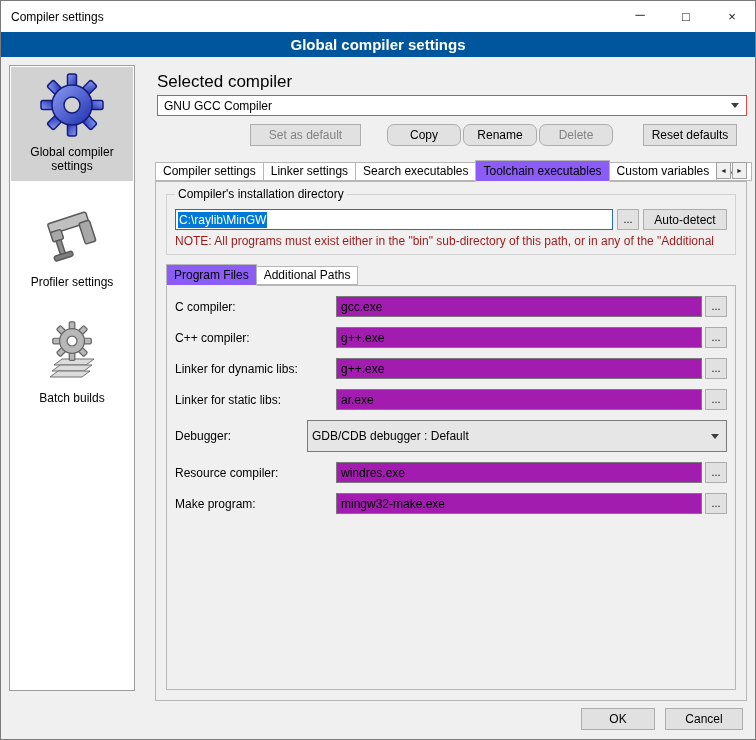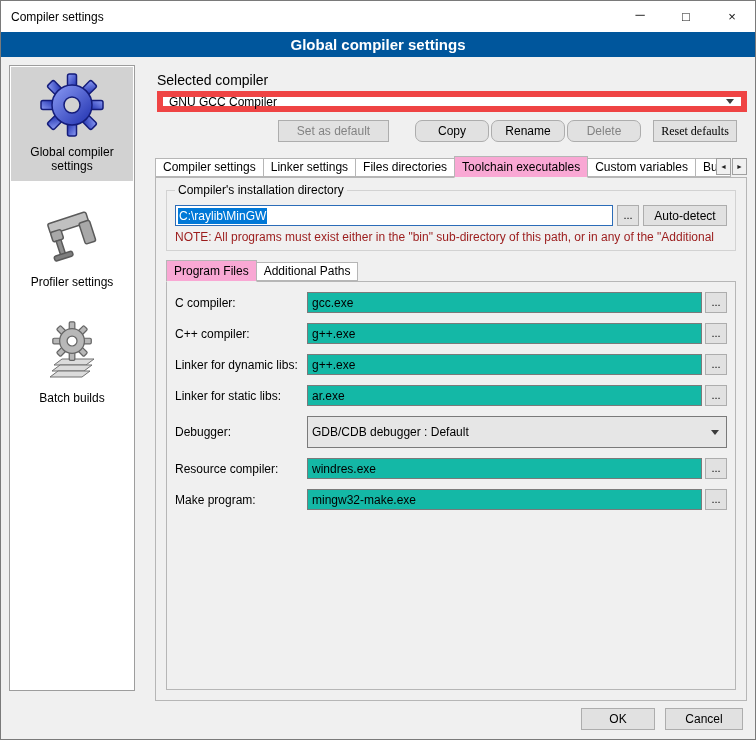--- a/index.html
+++ b/index.html
@@ -20,36 +20,36 @@
   .content { flex:1 1 auto; display:flex; align-items:flex-start; padding:8px 0 0 8px; min-height:0; }
 
   
   .sidebar { flex:none; width:126px; height:626px; background:#ffffff; border:1px solid #9d9d9d; display:flex; flex-direction:column; padding:1px; overflow:hidden; }
   .side-item { display:flex; flex-direction:column; align-items:center; text-align:center; padding:6px 2px 8px; margin-bottom:16px; font-size:12px; line-height:14px; color:#000; cursor:default; }
   .side-item.selected { background:#d2d2d2; }
   .side-icon { width:64px; height:64px; margin-bottom:8px; flex:none; }
 
   
   .main { flex:1 1 auto; min-width:0; height:636px; display:flex; flex-direction:column; margin-left:10px; }
-  .sel-label { margin:7px 8px 3px 12px; font-size:14px; }
-  .combo { margin:0 8px 0 12px; height:21px; background:#fff; border:6px solid #ef4444; display:flex; align-items:center; padding:0 7px 0 6px; font-size:12px; }
+  .sel-label { margin:7px 8px 3px 12px; font-size:17px; }
+  .combo { margin:0 8px 0 12px; height:21px; background:#fff; border:1px solid #ef4444; display:flex; align-items:center; padding:0 7px 0 6px; font-size:12px; }
   .combo-text { flex:1; white-space:nowrap; overflow:hidden; }
   .chev { width:0; height:0; border-left:4px solid transparent; border-right:4px solid transparent; border-top:5px solid #3c3c3c; flex:none; }
 
   .btn { height:22px; background:#e1e1e1; border:1px solid #adadad; font-size:12px; padding:0 6px; color:#000; }
   .btn.disabled { color:#838383; }
   .btn-row { display:flex; justify-content:flex-end; align-items:center; margin:8px 18px 0 12px; }
   .b-setdef { width:111px; margin-right:24px; }
   .b-copy, .b-rename, .b-delete { width:74px; margin-left:2px;border-radius:7px; }
-  .b-reset { width:84px; margin-left:12px;font-family:Liberation Serif, serif; }
+  .b-reset { width:94px; margin-left:30px; }
 
   
   .tabstrip { display:flex; align-items:flex-end; margin:13px 8px 0 10px; height:22px; position:relative; z-index:2; }
   .tab { height:19px; line-height:17px; background:#ffffff; border:1px solid #b6b6b6; padding:0 7px; font-size:12px; margin-right:-1px; white-space:nowrap; cursor:default; }
-  .tab.active { height:22px; line-height:20px; background:#f9a8d4; border-bottom:1px solid #f0f0f0; margin-bottom:-1px; position:relative; z-index:3; }
+  .tab.active { height:22px; line-height:20px; background:#8b5cf6; border-bottom:1px solid #f0f0f0; margin-bottom:-1px; position:relative; z-index:3; }
   .tab-arrows { position:absolute; right:0; bottom:2px; display:flex; z-index:4; }
   .arrow-btn { width:15px; height:17px; display:flex; align-items:center; justify-content:center; font-size:7px; background:#f0f0f0; border:1px solid #a0a0a0; margin-left:1px; color:#222; padding:0; }
 
   
   .tabpanel { flex:1 1 auto; min-height:0; margin:0 8px 0 10px; border:1px solid #b6b6b6; background:#f0f0f0; display:flex; flex-direction:column; padding:4px 8px 10px; position:relative; z-index:1; }
 
   
   .groupbox { position:relative; border:1px solid #d2d2d2; margin:8px 2px 0; padding:14px 8px 6px; }
   .groupbox-title { position:absolute; top:-8px; left:8px; background:#f0f0f0; padding:0 3px; font-size:12px; }
   .dir-row { display:flex; gap:4px; align-items:center; }
@@ -59,21 +59,21 @@
   .autodetect { width:84px; height:21px; flex:none; }
   .note { margin-top:4px; color:#9b1b1b; font-size:12px; white-space:nowrap; overflow:hidden; }
 
   
   .subtabstrip { display:flex; align-items:flex-end; margin:9px 2px 0; height:21px; position:relative; z-index:2; }
   .subpanel { flex:1 1 auto; min-height:0; margin:0 2px; border:1px solid #b6b6b6; background:#f0f0f0; padding:10px 8px; display:flex; flex-direction:column; position:relative; z-index:1; overflow:hidden; }
 
   .frow { display:flex; align-items:center; margin-bottom:10px; flex:none; }
   .flabel { width:132px; flex:none; font-size:12px; }
   .fctrl { flex:1; display:flex; gap:3px; min-width:0; }
-  .finput { flex:1; height:21px; border:1px solid #7a7a7a; background:#14b8a6; font-size:12px; padding:1px 4px; display:flex; align-items:center; white-space:nowrap; overflow:hidden; }
+  .finput { flex:1; height:21px; border:1px solid #7a7a7a; background:#a21caf; font-size:12px; padding:1px 4px; display:flex; align-items:center; white-space:nowrap; overflow:hidden;margin-left:29px; }
   .fselect { flex:1; height:32px; border:1px solid #7a7a7a; background:#e6e6e6; font-size:12px; padding:1px 7px 1px 4px; display:flex; align-items:center; }
   .fselect .fsel-text { flex:1; white-space:nowrap; overflow:hidden; }
 
   
   .footer { flex:0 0 40px; display:flex; justify-content:flex-end; align-items:flex-start; padding:9px 12px 0; }
   .b-ok { width:74px; }
   .b-cancel { width:78px; margin-left:10px; }
 </style>
 </head>
 <body>
@@ -175,21 +175,21 @@
         <button class="btn disabled b-setdef" disabled="">Set as default</button>
         <button class="btn b-copy">Copy</button>
         <button class="btn b-rename">Rename</button>
         <button class="btn disabled b-delete" disabled="">Delete</button>
         <button class="btn b-reset">Reset defaults</button>
       </div>
 
       <div class="tabstrip">
         <div class="tab">Compiler settings</div>
         <div class="tab">Linker settings</div>
-        <div class="tab">Files directories</div>
+        <div class="tab">Search executables</div>
         <div class="tab active">Toolchain executables</div>
         <div class="tab">Custom variables</div>
         <div class="tab">Buil</div>
         <div class="tab-arrows">
           <button class="arrow-btn">
               <span>◄</span>
             </button>
           <button class="arrow-btn">
               <span>►</span>
             </button>

